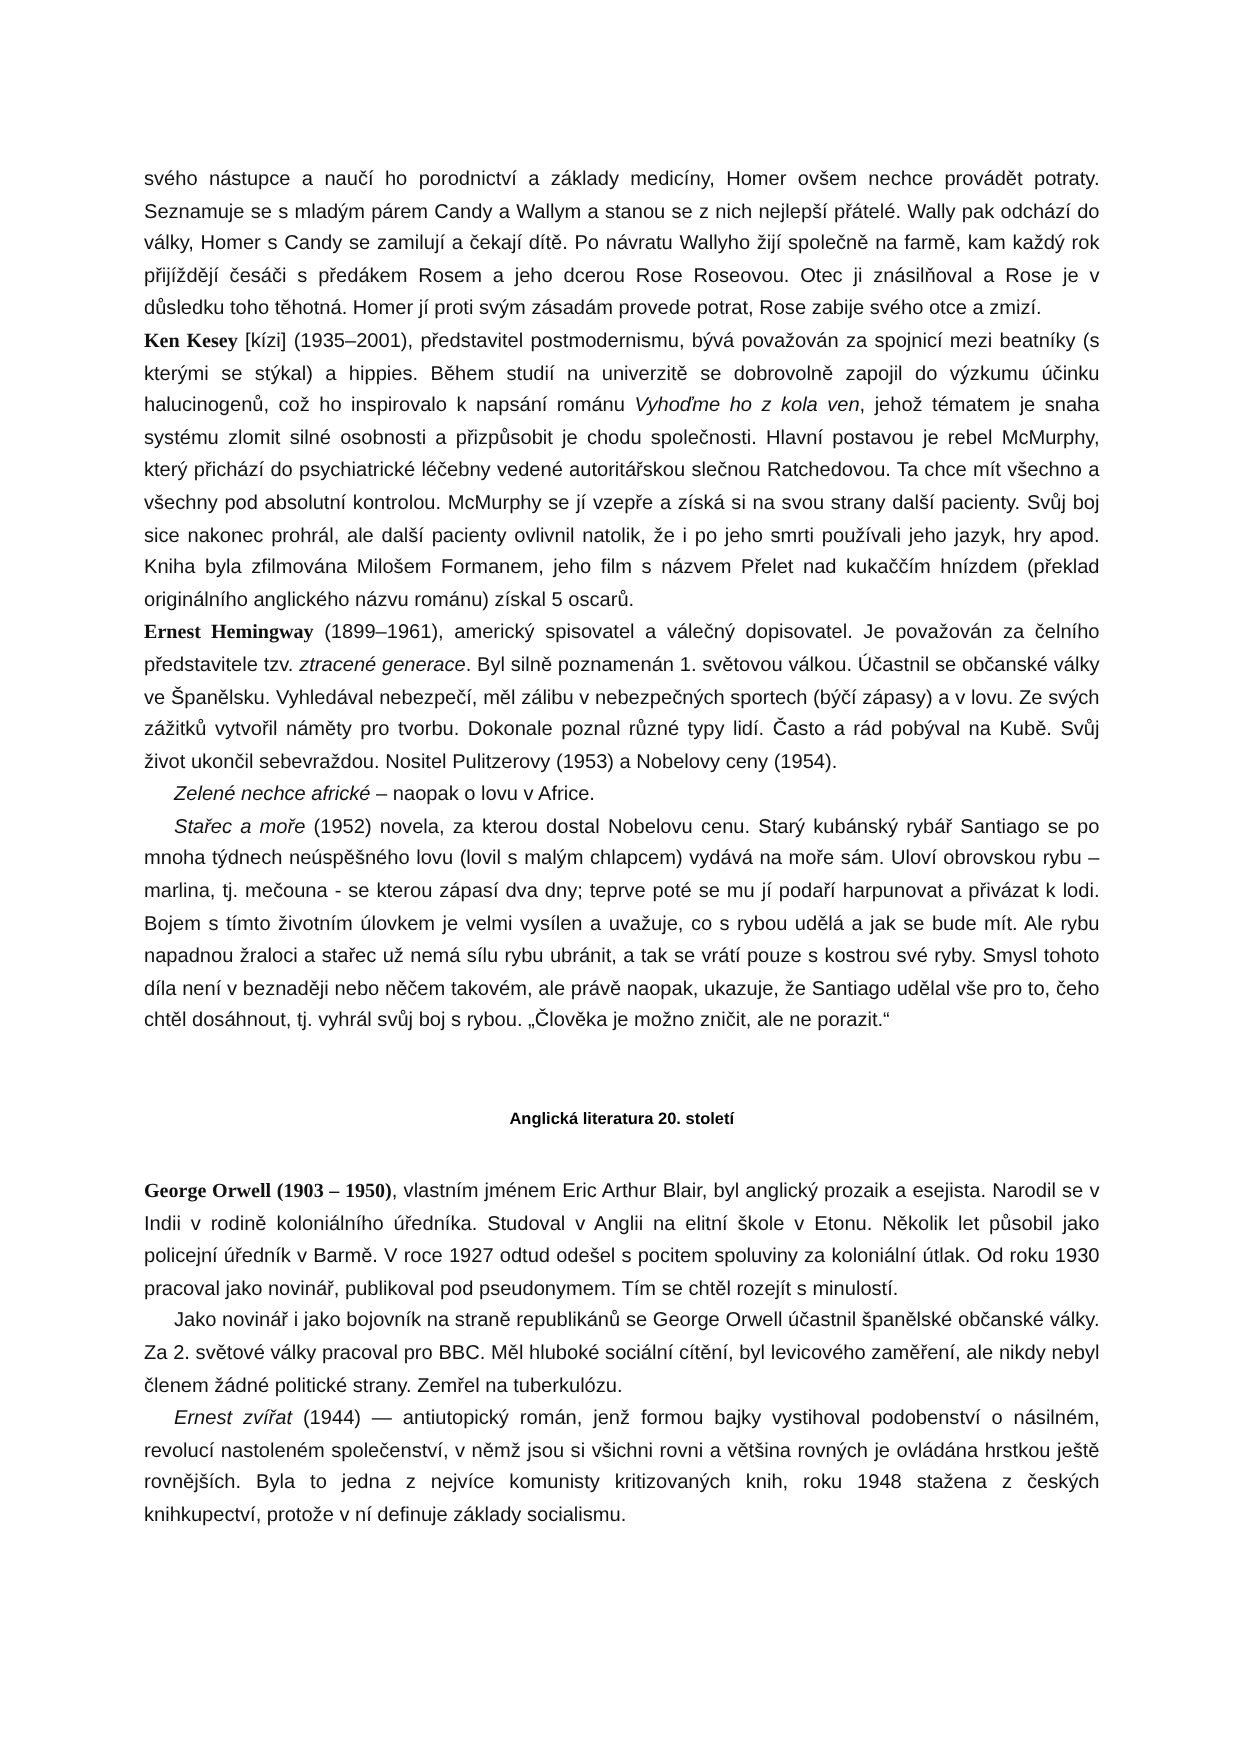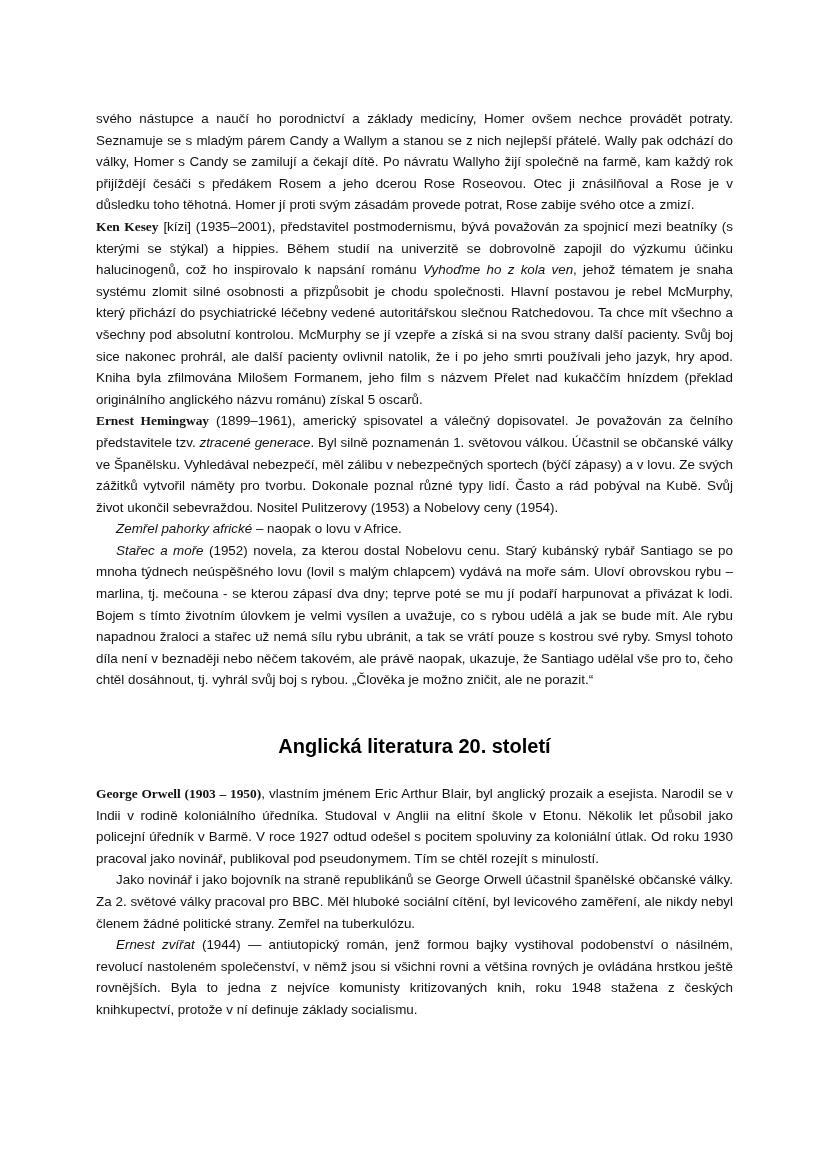--- a/index.html
+++ b/index.html
@@ -37,21 +37,21 @@
     hyphens: none;
     color: #111111;
   }
   .par-gap-lg { margin-bottom: 26px; }
   .par-gap-md { margin-bottom: 19px; }
   .par-gap-sm { margin-bottom: 0px; }
   .indent { text-indent: 20px; }
   .nm { font-weight: bold; font-family: Liberation Serif, serif; }
   .work { font-weight: normal; font-style: italic; }
   h2.section-heading {
-    font-size: 20px;
+    font-size: 11px;
     font-weight: bold;
     text-align: center;
     margin: 44px 0 26px 0;
     line-height: 22px;
     color: #000000;
   }
 </style>
 </head>
 <body>
 
@@ -67,21 +67,21 @@
     </p>
 
     <p class="body-par par-gap-sm">
       <span class="nm">Ernest Hemingway</span><span> (1899–1961), americký spisovatel a válečný dopisovatel. Je považován za čelního představitele tzv. </span><span class="work">ztracené generace</span><span>. Byl silně poznamenán 1. světovou válkou. Účastnil se občanské války ve Španělsku. Vyhledával nebezpečí, měl zálibu v nebezpečných sportech (býčí zápasy) a v lovu. Ze svých zážitků vytvořil náměty pro tvorbu. Dokonale poznal různé typy lidí. Často a rád pobýval na Kubě. Svůj život ukončil sebevraždou.  Nositel Pulitzerovy (1953) a Nobelovy ceny (1954).</span>
     </p>
 
 
 
 
     <p class="body-par par-gap-sm indent">
-      <span class="work">Zemřel pahorky africké</span><span> – naopak o lovu v Africe.</span>
+      <span class="work">Zelené nechce africké</span><span> – naopak o lovu v Africe.</span>
     </p>
 
     <p class="body-par par-gap-sm indent">
       <span class="work">Stařec a moře</span><span> (1952) novela, za kterou dostal Nobelovu cenu. Starý kubánský rybář Santiago se po mnoha týdnech neúspěšného lovu (lovil s malým chlapcem) vydává na moře sám. Uloví obrovskou rybu – marlina, tj. mečouna - se kterou zápasí dva dny; teprve poté se mu jí podaří harpunovat a přivázat k lodi. Bojem s tímto životním úlovkem je velmi vysílen a uvažuje, co s rybou udělá a jak se bude mít. Ale rybu napadnou žraloci a stařec už nemá sílu rybu ubránit, a tak se vrátí pouze s kostrou své ryby. Smysl tohoto díla není v beznaději nebo něčem takovém, ale právě naopak, ukazuje, že Santiago udělal vše pro to, čeho chtěl dosáhnout, tj. vyhrál svůj boj s rybou. „Člověka je možno zničit, ale ne porazit.“</span>
     </p>
 
     <h2 class="section-heading">Anglická literatura 20. století</h2>
 
     <p class="body-par par-gap-sm">
       <span class="nm">George Orwell (1903 – 1950)</span><span>, vlastním jménem Eric Arthur Blair, byl anglický prozaik a esejista. Narodil se v Indii v rodině koloniálního úředníka. Studoval v Anglii na elitní škole v Etonu. Několik let působil jako policejní úředník v Barmě. V roce 1927 odtud odešel s pocitem spoluviny za koloniální útlak. Od roku 1930 pracoval jako novinář, publikoval pod pseudonymem.  Tím se chtěl rozejít s minulostí.</span>

